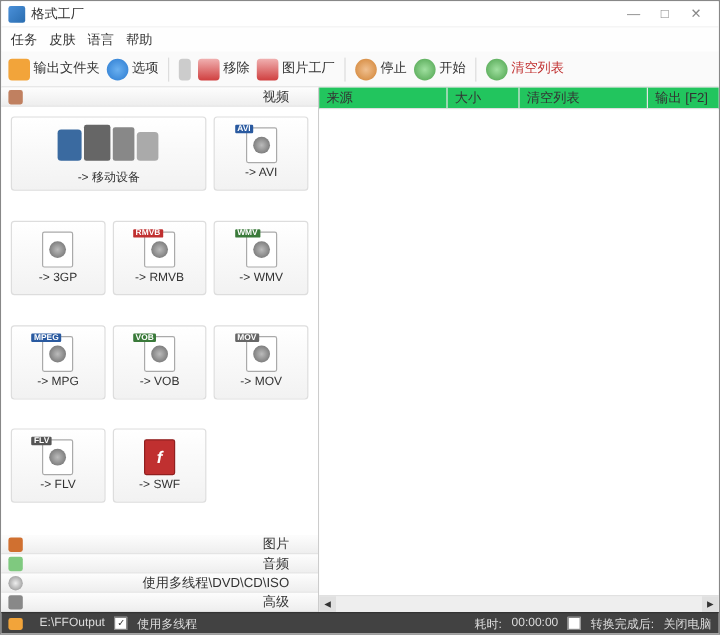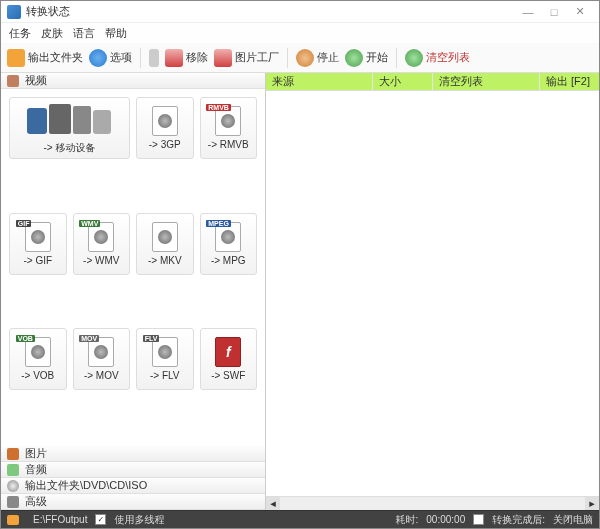--- a/index.html
+++ b/index.html
@@ -4,57 +4,57 @@
 <style>
 *{box-sizing:border-box;margin:0;padding:0;font-family:"Microsoft YaHei",sans-serif;font-size:11px;color:#333}
 body{width:600px;height:529px;background:#fff;border:1px solid #888;display:flex;flex-direction:column;overflow:hidden}
 .titlebar{height:22px;background:#fff;display:flex;align-items:center;padding:0 6px;border-bottom:1px solid #eee}
 .titlebar .ico{width:14px;height:14px;background:linear-gradient(135deg,#4a90d9,#2a6db0);border-radius:2px;margin-right:5px}
 .titlebar .sp{flex:1}
 .winbtn{width:26px;height:18px;display:flex;align-items:center;justify-content:center;color:#888;cursor:pointer}
 .menubar{height:20px;display:flex;align-items:center;gap:10px;padding:0 8px;background:#fefefe}
 .menubar span{cursor:pointer}
 .toolbar{height:30px;display:flex;align-items:center;padding:0 6px;gap:6px;background:#fafafa;border-bottom:1px solid #ddd}
-.tbitem{display:flex;align-items:center;gap:3px;cursor:pointer}
+.tbitem{display:flex;align-items:flex-start;gap:3px;cursor:pointer}
 .tbicon{width:18px;height:18px;border-radius:3px}
 .tbsep{width:1px;height:20px;background:#ddd;margin:0 2px}
 .small{width:10px;height:18px}
 .content{flex:1;display:flex;min-height:0}
 .left{width:265px;display:flex;flex-direction:column;border-right:1px solid #ccc;background:#f7f7f7}
 .catbar{height:16px;display:flex;align-items:center;padding:0 6px;border-bottom:1px solid #e0e0e0;background:linear-gradient(#fdfdfd,#eee);cursor:pointer}
 .catico{width:12px;height:12px;margin-right:6px;border-radius:2px}
-.catlabel{flex:1;text-align:left;padding-right:18px}
+.catlabel{flex:1;text-align:right;padding-right:18px}
 .vidcat{flex:1;display:flex;flex-direction:column}
 .vidcat .catbar{cursor:default}
-.grid{flex:1;overflow:auto;padding:8px;display:grid;grid-template-columns:repeat(4,1fr);gap:6px;background:#fff}
+.grid{flex:1;overflow:auto;padding:8px;display:grid;grid-template-columns:repeat(3,1fr);gap:6px;background:#fff}
 .tile{border:1px solid #ddd;border-radius:3px;background:linear-gradient(#fff,#f2f2f2);display:flex;flex-direction:column;align-items:center;justify-content:center;padding:4px;cursor:pointer;height:62px}
 .tile .thumb{width:36px;height:30px;margin-bottom:3px;display:flex;align-items:center;justify-content:center;position:relative}
 .tile .tag{position:absolute;top:-2px;left:-4px;font-size:7px;color:#fff;padding:0 2px;border-radius:1px;font-weight:bold}
 .tile .doc{width:26px;height:30px;background:#fff;border:1px solid #aaa;border-radius:2px;display:flex;align-items:center;justify-content:center}
 .tile .lbl{font-size:10px}
 .tile.mobile{grid-column:1/3}
 .tile.mobile .thumb{width:90px;height:36px}
 .right{flex:1;display:flex;flex-direction:column}
-.colhead{height:18px;display:flex;border-bottom:1px solid #ddd;background:#bef264}
+.colhead{height:18px;display:flex;border-bottom:1px solid #ddd;background:#22c55e}
 .colhead span{padding:0 6px;border-right:1px solid #e5e5e5;height:100%;display:flex;align-items:center}
 .listarea{flex:1;background:#fff}
 .hscroll{height:14px;background:#f0f0f0;border-top:1px solid #ddd;display:flex}
 .hscroll .track{flex:1;background:#eee}
 .hscroll .arr{width:14px;display:flex;align-items:center;justify-content:center;background:#e0e0e0;cursor:pointer}
 .status{height:18px;display:flex;align-items:center;padding:0 6px;background:#424242;color:#ddd;gap:8px;border-top:1px solid #333}
 .status *{color:#ddd;font-size:10px}
 .status .sp{flex:1}
 .chk{width:11px;height:11px;background:#fff;border:1px solid #888;display:inline-flex;align-items:center;justify-content:center;font-size:8px;color:#333}
 </style>
 </head>
 <body>
 
 <div class="titlebar">
   <div class="ico"></div>
-  <span>转换状态</span>
+  <span>格式工厂</span>
   <div class="sp"></div>
   <div class="winbtn">—</div>
   <div class="winbtn">□</div>
   <div class="winbtn">✕</div>
 </div>
 
 <div class="menubar">
   <span>任务</span>
   <span>皮肤</span>
   <span>语言</span>
@@ -110,60 +110,52 @@
                 <rect x="2" y="6" width="20" height="26" rx="3" fill="#3a6aa0"></rect>
                 <rect x="24" y="2" width="22" height="30" rx="2" fill="#666"></rect>
                 <rect x="48" y="4" width="18" height="28" rx="2" fill="#888"></rect>
                 <rect x="68" y="8" width="18" height="24" rx="3" fill="#aaa"></rect>
               </svg>
             </div>
             <div class="lbl">-&gt; 移动设备</div>
           </div>
           <div class="tile">
             <div class="thumb">
+              <div class="tag" style="background:#2a5aa0">AVI</div>
+              <div class="doc">
+                <div style="width:14px;height:14px;border-radius:50%;background:radial-gradient(#bbb,#666)"></div>
+              </div>
+            </div>
+            <div class="lbl">-&gt; AVI</div>
+          </div>
+          <div class="tile">
+            <div class="thumb">
               <div class="doc">
                 <div style="width:14px;height:14px;border-radius:50%;background:radial-gradient(#bbb,#666)"></div>
               </div>
             </div>
             <div class="lbl">-&gt; 3GP</div>
           </div>
           <div class="tile">
             <div class="thumb">
               <div class="tag" style="background:#c03030">RMVB</div>
               <div class="doc">
                 <div style="width:14px;height:14px;border-radius:50%;background:radial-gradient(#bbb,#666)"></div>
               </div>
             </div>
             <div class="lbl">-&gt; RMVB</div>
           </div>
           <div class="tile">
             <div class="thumb">
-              <div class="tag" style="background:#444">GIF</div>
-              <div class="doc">
-                <div style="width:14px;height:14px;border-radius:50%;background:radial-gradient(#bbb,#666)"></div>
-              </div>
-            </div>
-            <div class="lbl">-&gt; GIF</div>
-          </div>
-          <div class="tile">
-            <div class="thumb">
               <div class="tag" style="background:#3a7a3a">WMV</div>
               <div class="doc">
                 <div style="width:14px;height:14px;border-radius:50%;background:radial-gradient(#bbb,#666)"></div>
               </div>
             </div>
             <div class="lbl">-&gt; WMV</div>
-          </div>
-          <div class="tile">
-            <div class="thumb">
-              <div class="doc">
-                <div style="width:14px;height:14px;border-radius:50%;background:radial-gradient(#bbb,#666)"></div>
-              </div>
-            </div>
-            <div class="lbl">-&gt; MKV</div>
           </div>
           <div class="tile">
             <div class="thumb">
               <div class="tag" style="background:#2a5aa0">MPEG</div>
               <div class="doc">
                 <div style="width:14px;height:14px;border-radius:50%;background:radial-gradient(#bbb,#666)"></div>
               </div>
             </div>
             <div class="lbl">-&gt; MPG</div>
           </div>
@@ -207,21 +199,21 @@
     <div class="catbar">
       <div class="catico" style="background:#d07030"></div>
       <span class="catlabel">图片</span>
     </div>
     <div class="catbar">
       <div class="catico" style="background:#7fc97f"></div>
       <span class="catlabel">音频</span>
     </div>
     <div class="catbar">
       <div class="catico" style="background:radial-gradient(#eee,#888);border-radius:50%"></div>
-      <span class="catlabel">输出文件夹\DVD\CD\ISO</span>
+      <span class="catlabel">使用多线程\DVD\CD\ISO</span>
     </div>
     <div class="catbar">
       <div class="catico" style="background:#888"></div>
       <span class="catlabel">高级</span>
     </div>
   </div>
 
   <div class="right">
     <div class="colhead">
       <span style="flex:2">来源</span>

